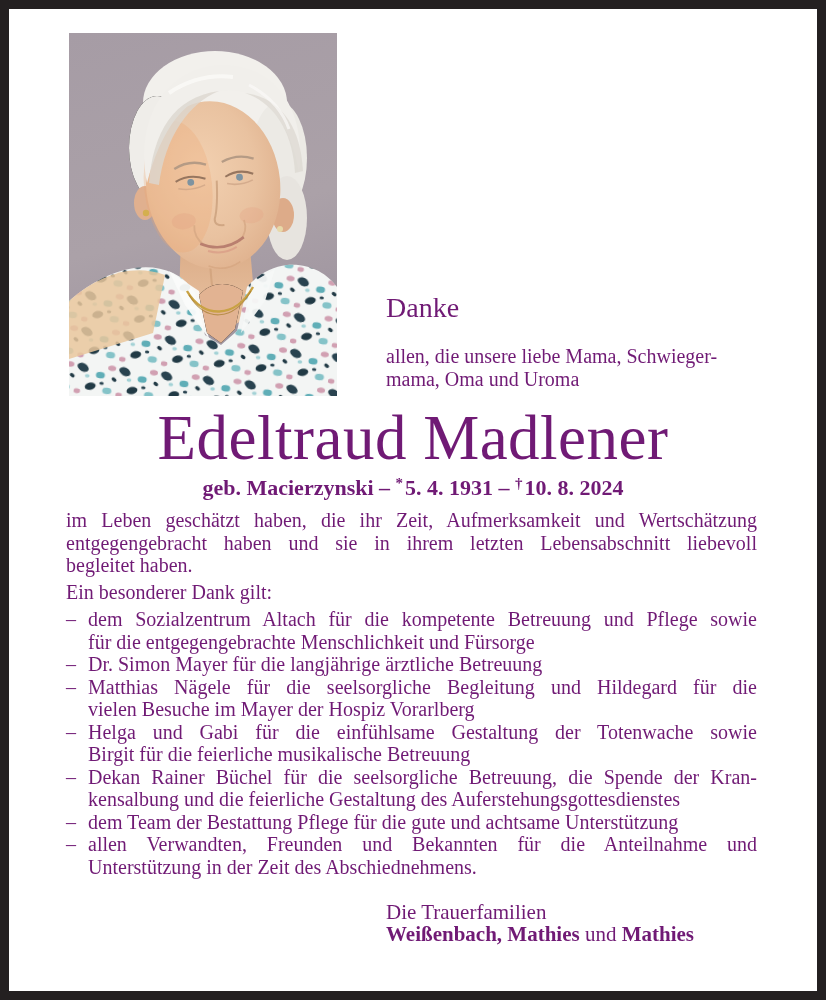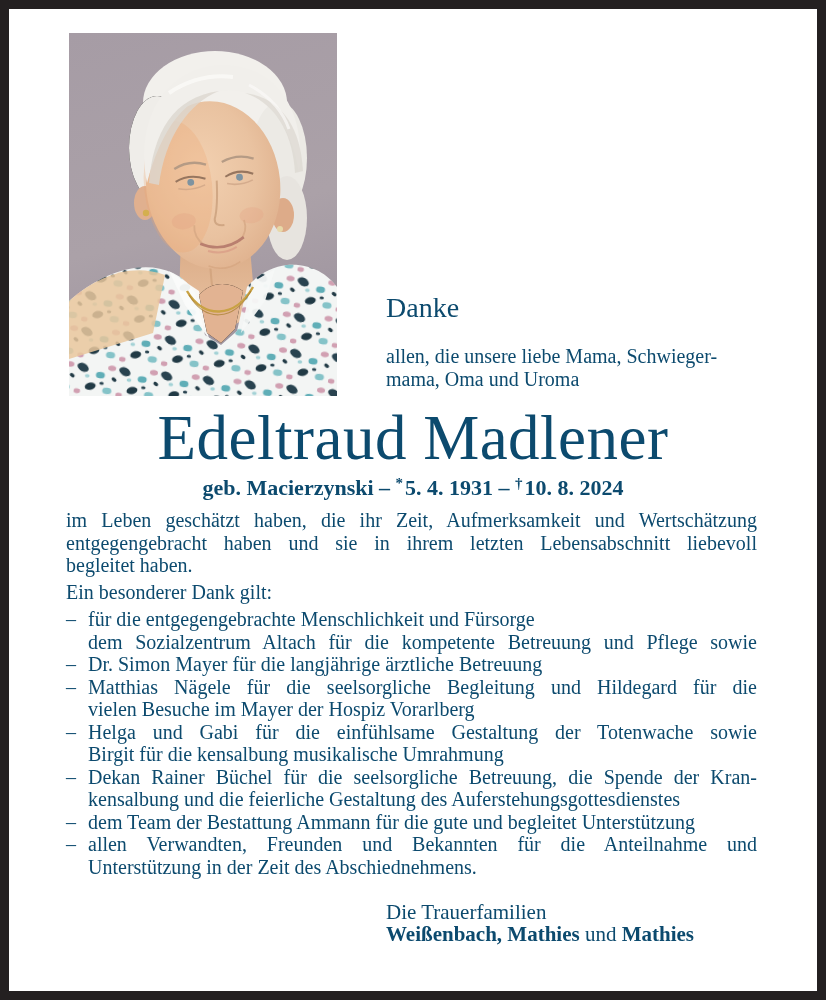--- a/index.html
+++ b/index.html
@@ -2,21 +2,21 @@
 <html><head>
 <meta charset="utf-8">
 <style>
   html,body{margin:0;padding:0;background:#ffffff;}
   .page{
     position:relative;
     width:826px;height:1000px;
     box-sizing:border-box;
     border:9px solid #242021;
     background:#ffffff;
-    color:#0c4a6e;
+    color:#701a75;
     font-family:"Liberation Serif","DejaVu Serif",serif;
     overflow:hidden;
   }
   .photo{position:absolute;left:60px;top:24px;width:268px;height:363px;}
   .photo svg{display:block;width:268px;height:363px;}
   .danke{position:absolute;left:377px;top:284px;font-size:28px;line-height:30px;}
   .intro{position:absolute;left:377px;top:336px;width:380px;font-size:20px;line-height:22.5px;}
   .name{
     position:absolute;left:0;top:396px;width:100%;
     text-align:center;font-size:63px;line-height:66px;letter-spacing:0.5px;
@@ -169,55 +169,55 @@
     <div>
         <span class="tline jline">im Leben geschätzt haben, die ihr Zeit, Aufmerksamkeit und Wertschätzung</span>
         <span class="tline jline">entgegengebracht haben und sie in ihrem letzten Lebensabschnitt liebevoll</span>
         <span class="tline">begleitet haben.</span>
       </div>
     <div class="dank-heading">Ein besonderer Dank gilt:</div>
     <div class="list">
         <div class="li">
           <span class="dash">–</span>
           <div>
+            <span class="tline jline">dem Sozialzentrum Altach für die kompetente Betreuung und Pflege sowie</span>
             <span class="tline">für die entgegengebrachte Menschlichkeit und Fürsorge</span>
-            <span class="tline jline">dem Sozialzentrum Altach für die kompetente Betreuung und Pflege sowie</span>
           </div>
         </div>
         <div class="li">
           <span class="dash">–</span>
           <div>
             <span class="tline">Dr. Simon Mayer für die langjährige ärztliche Betreuung</span>
           </div>
         </div>
         <div class="li">
           <span class="dash">–</span>
           <div>
             <span class="tline jline">Matthias Nägele für die seelsorgliche Begleitung und Hildegard für die</span>
             <span class="tline">vielen Besuche im Mayer der Hospiz Vorarlberg</span>
           </div>
         </div>
         <div class="li">
           <span class="dash">–</span>
           <div>
             <span class="tline jline">Helga und Gabi für die einfühlsame Gestaltung der Totenwache sowie</span>
-            <span class="tline">Birgit für die kensalbung musikalische Umrahmung</span>
+            <span class="tline">Birgit für die feierliche musikalische Betreuung</span>
           </div>
         </div>
         <div class="li">
           <span class="dash">–</span>
           <div>
             <span class="tline jline">Dekan Rainer Büchel für die seelsorgliche Betreuung, die Spende der Kran-</span>
             <span class="tline">kensalbung und die feierliche Gestaltung des Auferstehungsgottesdienstes</span>
           </div>
         </div>
         <div class="li">
           <span class="dash">–</span>
           <div>
-            <span class="tline">dem Team der Bestattung Ammann für die gute und begleitet Unterstützung</span>
+            <span class="tline">dem Team der Bestattung Pflege für die gute und achtsame Unterstützung</span>
           </div>
         </div>
         <div class="li">
           <span class="dash">–</span>
           <div>
             <span class="tline jline">allen Verwandten, Freunden und Bekannten für die Anteilnahme und</span>
             <span class="tline">Unterstützung in der Zeit des Abschiednehmens.</span>
           </div>
         </div>
       </div>

